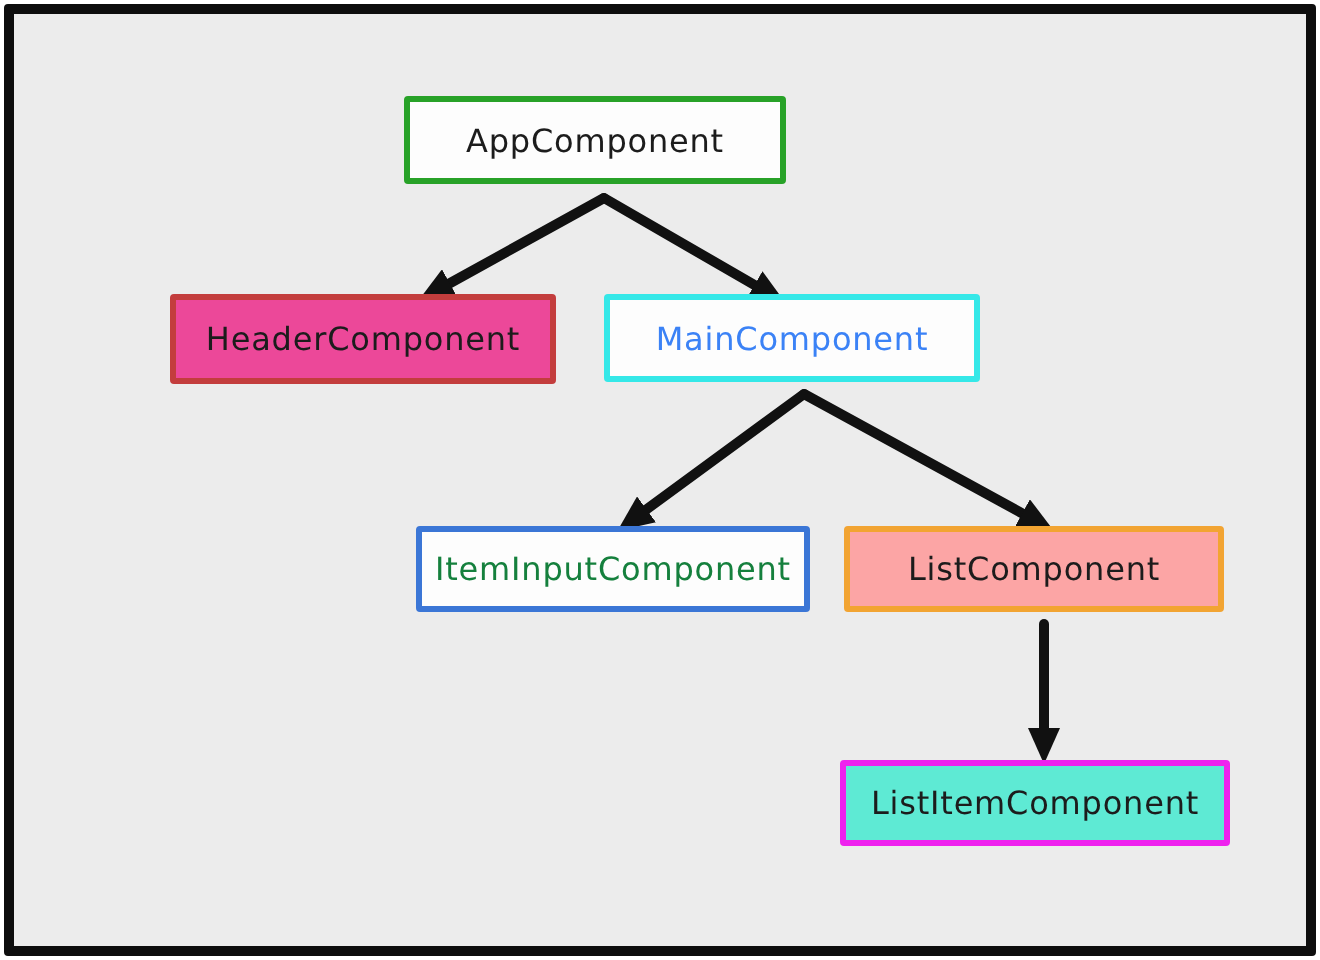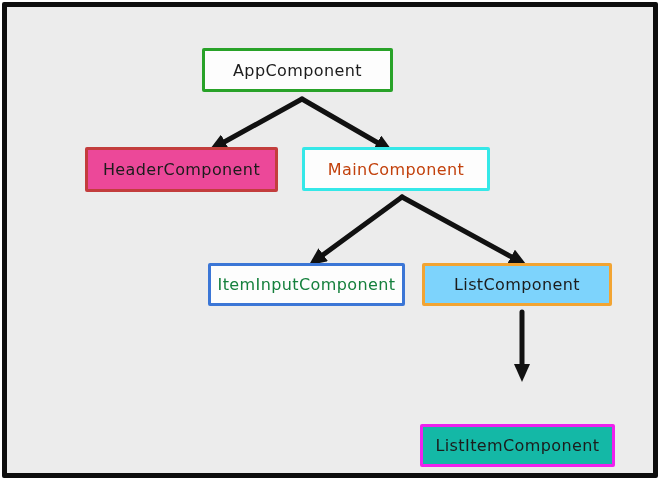--- a/index.html
+++ b/index.html
@@ -65,28 +65,28 @@
 
   <div class="node" style="left: 195px; top: 41px; width: 191px; height: 44px; border-color: rgb(40, 162, 40); background: rgb(253, 253, 253);">
     <span class="node-label" style="color: rgb(28, 28, 28);">AppComponent</span>
   </div>
 
   <div class="node" style="left: 78px; top: 140px; width: 193px; height: 45px; border-color: rgb(195, 61, 61); background: #ec4899;">
     <span class="node-label" style="color: rgb(28, 28, 28);">HeaderComponent</span>
   </div>
 
   <div class="node" style="left: 295px; top: 140px; width: 188px; height: 44px; border-color: rgb(53, 232, 232); background: rgb(253, 253, 253);">
-    <span class="node-label" style="color: #c2410c;">MainComponent</span>
+    <span class="node-label" style="color: #3b82f6;">MainComponent</span>
   </div>
 
   <div class="node" style="left: 201px; top: 256px; width: 197px; height: 43px; border-color: rgb(59, 118, 214); background: rgb(253, 253, 253);">
     <span class="node-label" style="color: #15803d;">ItemInputComponent</span>
   </div>
 
-  <div class="node" style="left: 415px; top: 256px; width: 190px; height: 43px; border-color: rgb(242, 164, 50); background: #7dd3fc;">
+  <div class="node" style="left: 415px; top: 256px; width: 190px; height: 43px; border-color: rgb(242, 164, 50); background: #fca5a5;">
     <span class="node-label" style="color: rgb(28, 28, 28);">ListComponent</span>
   </div>
 
-  <div class="node" style="left: 413px; top: 373px; width: 195px; height: 43px; border-color: rgb(238, 34, 238); background: #14b8a6; margin-top: 44px;">
+  <div class="node" style="left: 413px; top: 373px; width: 195px; height: 43px; border-color: rgb(238, 34, 238); background: #5eead4;">
     <span class="node-label" style="color: rgb(28, 28, 28);">ListItemComponent</span>
   </div>
 
 </div>
 
 </body></html>

